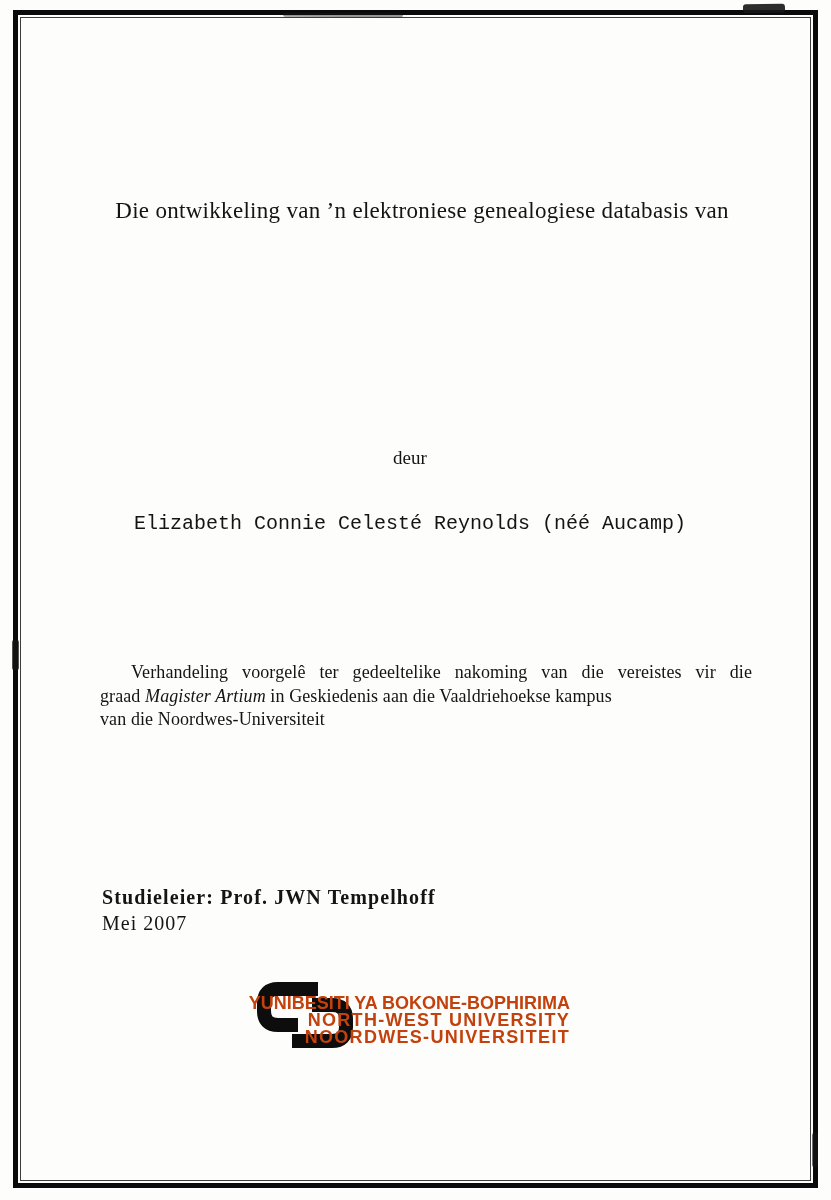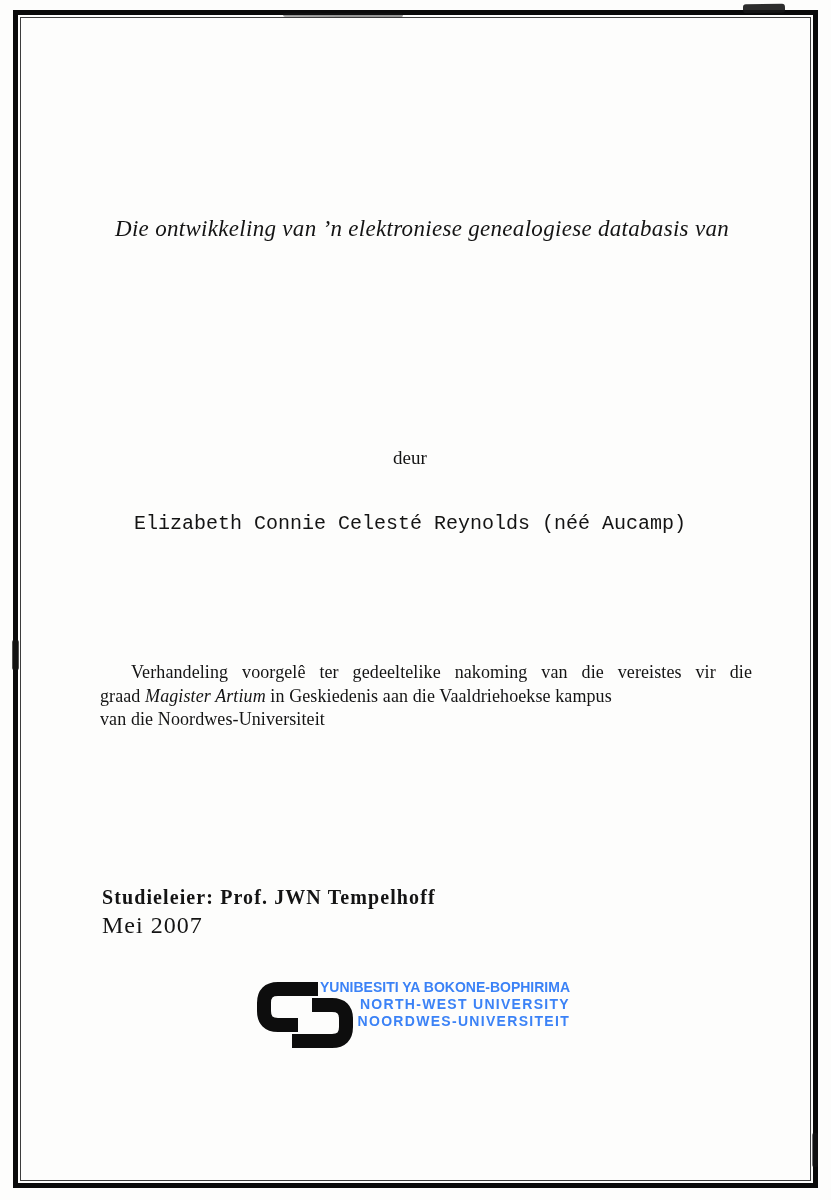--- a/index.html
+++ b/index.html
@@ -27,28 +27,27 @@
 
   
   .artifact { position: absolute; background: #161616; border-radius: 3px; }
   .a1 { left: 283px; top: 13px; width: 120px; height: 4px; opacity: .45; transform: rotate(.3deg); }
   .a2 { left: 743px; top: 4px;  width: 42px;  height: 9px; opacity: .9;  transform: rotate(-1deg); }
   .a3 { left: 12px;  top: 640px; width: 7px;  height: 30px; opacity: .75; border-radius: 2px; }
   .a4 { left: 812px; top: 1133px; width: 6px; height: 34px; opacity: .6; border-radius: 2px; }
 
   .title {
     position: absolute;
-    left: 98px; top: 206px; width: 648px;
+    left: 98px; top: 188px; width: 648px;
     margin: 0;
     font-size: 23px;
     font-weight: 400;
     line-height: 46px;
     letter-spacing: .3px;
     text-align: center;
-    font-style: italic;
   }
 
   .byline {
     position: absolute;
     left: 90px; top: 432px; width: 640px;
     font-size: 19px;
     text-align: center;
     margin-top: 15px;
   }
 
@@ -77,38 +76,38 @@
   .supervisor {
     position: absolute;
     left: 102px; top: 886px;
     font-size: 20px;
     letter-spacing: 1.1px;
     font-weight: bold;
   }
   .dateline {
     position: absolute;
     left: 102px; top: 912px;
-    font-size: 24px;
+    font-size: 20px;
     letter-spacing: 1px;
   }
 
   .logo {
     position: absolute;
     left: 255px; top: 975px; width: 315px; height: 80px;
   }
   .logo-mark { position: absolute; left: 0; top: 2px; }
   .logo-text {
     position: absolute;
-    right: 0; top: 4px;
+    right: 0; top: 20px;
     text-align: right;
     font-family: "Liberation Sans", sans-serif;
     font-weight: 700;
-    font-size: 14px;
+    font-size: 18px;
     line-height: 17px;
-    color: #3b82f6;
+    color: #c2410c;
     white-space: nowrap;
   }
   .logo-text .spaced { letter-spacing: 1.3px; }
 </style>
 </head>
 <body>
 
 <div class="page">
 
   <div class="border-outer">

